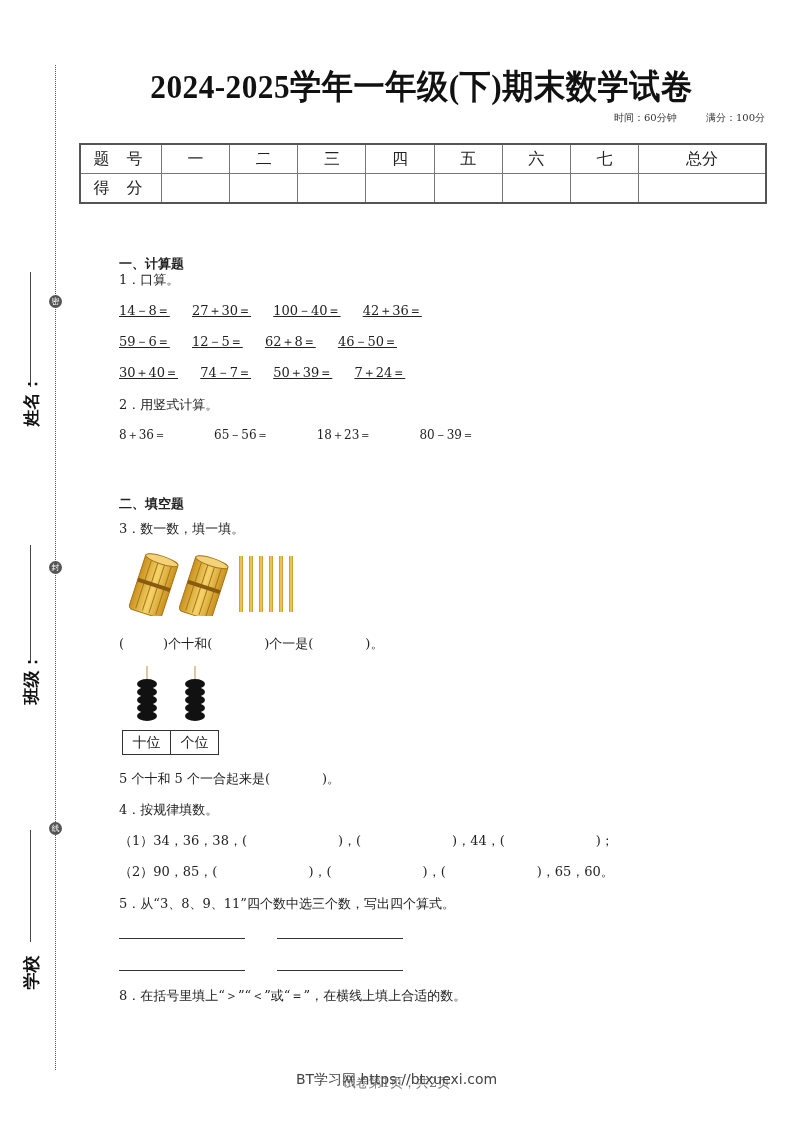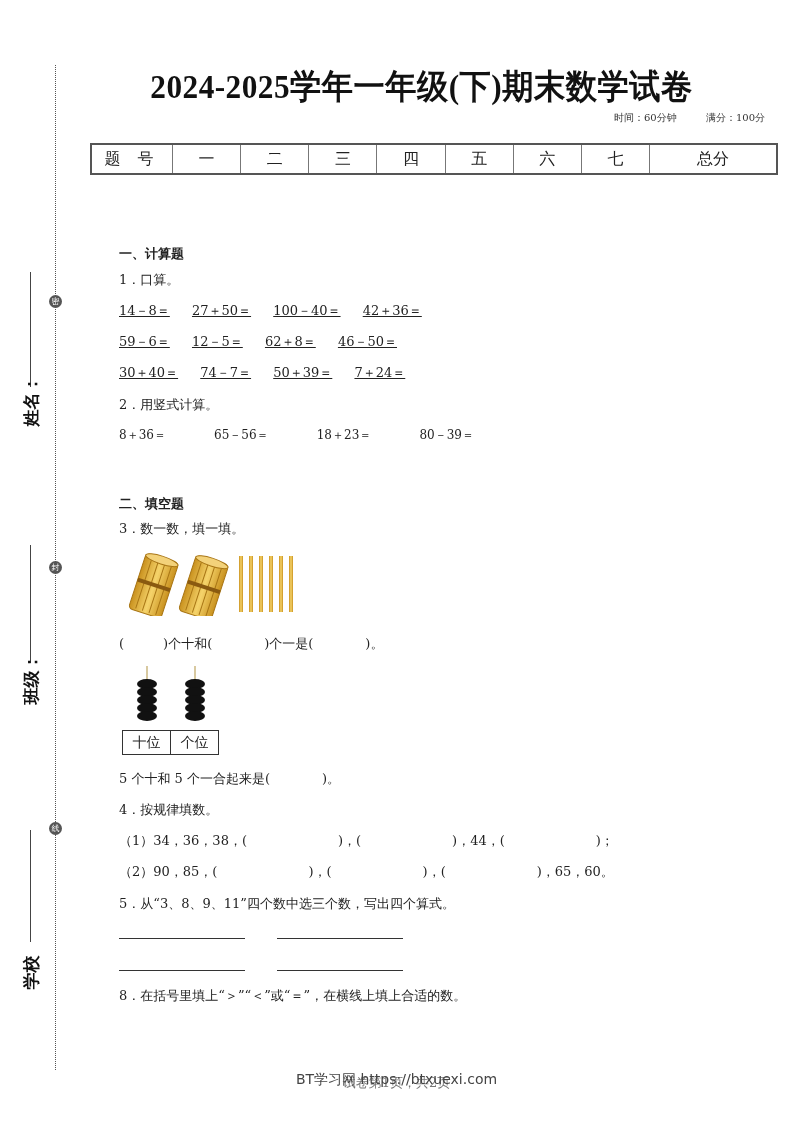--- a/index.html
+++ b/index.html
@@ -14,21 +14,21 @@
   .side-field .line { position:absolute; left:14px; width:0; border-left:1.3px solid #444; }
   .side-field .label { position:absolute; left:2px; width:26px; font-size:17px; font-weight:bold;
                        transform:rotate(-90deg); transform-origin:center; white-space:nowrap;
                        font-family:"DejaVu Sans",sans-serif; text-align:center; color:#111; }
   .title { position:absolute; left:0; width:843px; top:64px; text-align:center;
            font-size:34px; font-weight:bold; letter-spacing:0.5px; color:#111;
            font-family:"Liberation Serif","DejaVu Serif",serif; transform:scaleX(0.92); }
   .meta { position:absolute; top:111px; right:28px; font-size:10px; color:#333; }
   .meta span { margin-left:26px; }
   table.score { position:absolute; left:79px; top:143px; width:688px; border-collapse:collapse;
-                border:2px solid #555; font-family:"DejaVu Sans",sans-serif;margin-left:11px; }
+                border:2px solid #555; font-family:"DejaVu Sans",sans-serif; }
   table.score td { border:1px solid #777; height:26px; text-align:center; font-size:16px; color:#222; }
   table.score td:first-child { width:78px; letter-spacing:6px; }
   .content { position:absolute; left:119px; top:0; width:650px; font-size:13px; }
   .row { position:absolute; left:0; white-space:nowrap; }
   .section { font-weight:bold; font-family:"DejaVu Sans",sans-serif; font-size:13px; }
   .expr { display:inline-block; margin-right:18px;text-decoration:underline; }
   .v-expr { display:inline-block; margin-right:44px; font-size:12px; }
   .answer-line { position:absolute; width:126px; border-top:1px solid #333; }
   .bundles { position:absolute; left:8px; top:552px; }
   .abacus { position:absolute; left:3px; top:664px; }
@@ -72,31 +72,42 @@
     <td>题 号</td>
     <td>一</td>
     <td>二</td>
     <td>三</td>
     <td>四</td>
     <td>五</td>
     <td>六</td>
     <td>七</td>
     <td>总分</td>
   </tr>
+  <tr>
+    <td>得 分</td>
+    <td></td>
+    <td></td>
+    <td></td>
+    <td></td>
+    <td></td>
+    <td></td>
+    <td></td>
+    <td></td>
+  </tr>
 </tbody>
   </table>
 
 <div class="content">
 
-  <div class="row section" style="top:245px">一、计算题</div>
+  <div class="row section" style="top:255px">一、计算题</div>
   <div class="row" style="top:271px">1．口算。</div>
 
   <div class="row" style="top:302px">
     <span class="expr">14－8＝</span>
-    <span class="expr">27＋50＝</span>
+    <span class="expr">27＋30＝</span>
     <span class="expr">100－40＝</span>
     <span class="expr">42＋36＝</span>
   </div>
   <div class="row" style="top:333px">
     <span class="expr">59－6＝</span>
     <span class="expr">12－5＝</span>
     <span class="expr">62＋8＝</span>
     <span class="expr">46－50＝</span>
   </div>
   <div class="row" style="top:364px">

